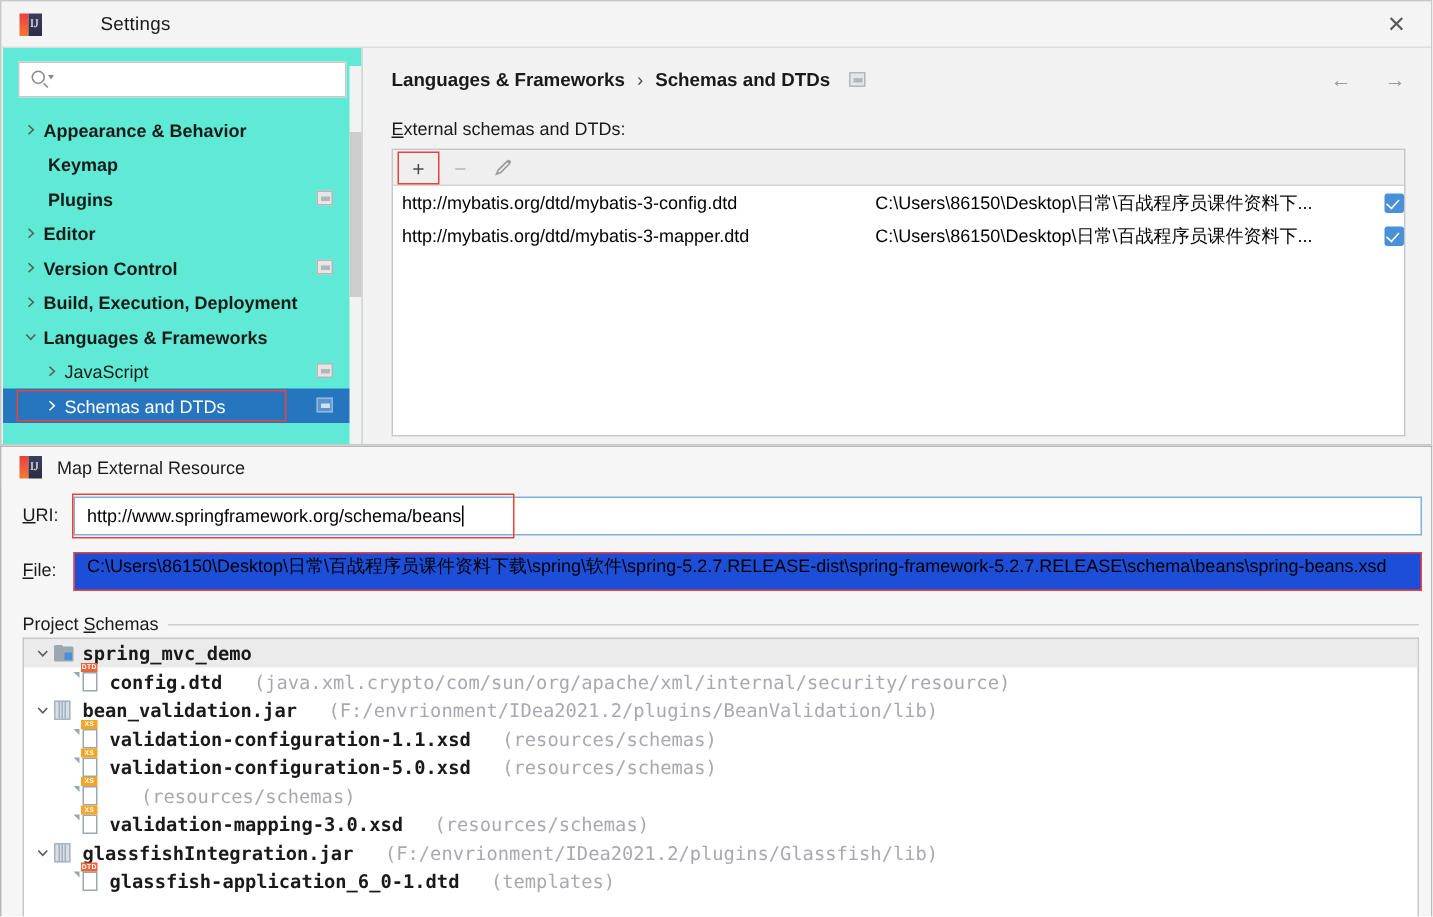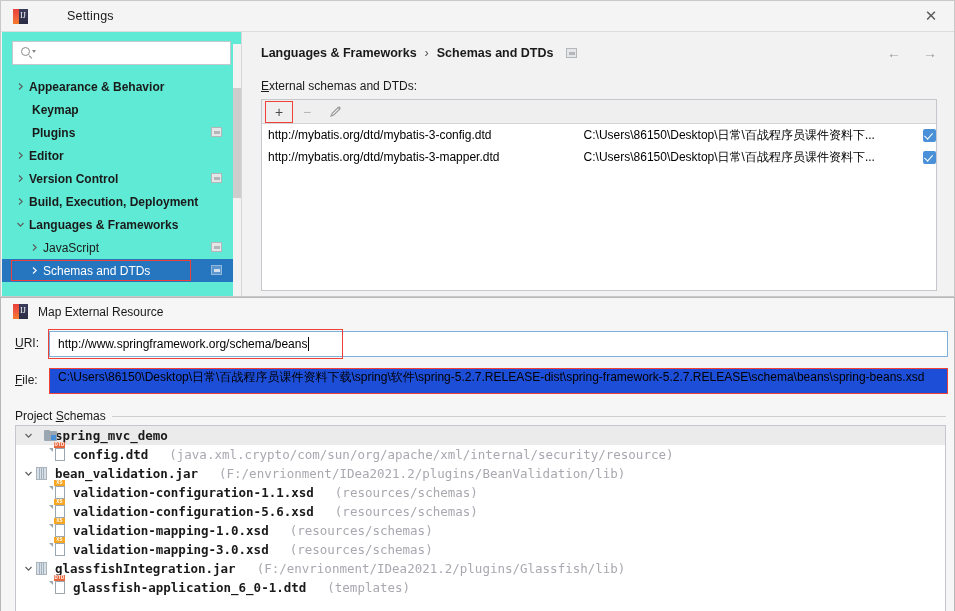--- a/index.html
+++ b/index.html
@@ -457,21 +457,21 @@
       <span id="file-label"><u>F</u>ile:</span>
       <div id="file-field">
         <span id="file-value">C:\Users\86150\Desktop\日常\百战程序员课件资料下载\spring\软件\spring-5.2.7.RELEASE-dist\spring-framework-5.2.7.RELEASE\schema\beans\spring-beans.xsd</span>
       </div>
     </div>
 
     <div id="group-label">Project <u>S</u>chemas</div>
     <div id="group-line"></div>
 
     <div id="schema-tree">
-        <div class="st-row sel" style="padding-left: 4px; text-align: center;">
+        <div class="st-row sel" style="padding-left: 4px;">
           <span class="st-arrow">
             <svg width="9" height="9" viewBox="0 0 9 9">
               <path d="M1.5 3 L4.5 6.2 L7.5 3" fill="none" stroke="currentColor" stroke-width="1.1"></path>
             </svg>
           </span>
           <span class="st-icon"><span class="ic-folder"><span class="f1"></span><span class="f2"></span><span class="f3"></span></span></span>
           <span class="st-name">spring_mvc_demo</span>
         </div>
         <div class="st-row" style="padding-left: 22px;">
           <span class="st-arrow blank"></span>
@@ -491,27 +491,26 @@
         </div>
         <div class="st-row" style="padding-left: 22px;">
           <span class="st-arrow blank"></span>
           <span class="st-icon"><span class="ic-file"><span class="pg"></span><span class="fold"></span><span class="tag">XS</span></span></span>
           <span class="st-name">validation-configuration-1.1.xsd</span>
           <span class="st-meta">(resources/schemas)</span>
         </div>
         <div class="st-row" style="padding-left: 22px;">
           <span class="st-arrow blank"></span>
           <span class="st-icon"><span class="ic-file"><span class="pg"></span><span class="fold"></span><span class="tag">XS</span></span></span>
-          <span class="st-name">validation-configuration-5.6.xsd</span>
+          <span class="st-name">validation-configuration-5.0.xsd</span>
           <span class="st-meta">(resources/schemas)</span>
         </div>
         <div class="st-row" style="padding-left: 22px;">
           <span class="st-arrow blank"></span>
           <span class="st-icon"><span class="ic-file"><span class="pg"></span><span class="fold"></span><span class="tag">XS</span></span></span>
-          <span class="st-name">validation-mapping-1.0.xsd</span>
           <span class="st-meta">(resources/schemas)</span>
         </div>
         <div class="st-row" style="padding-left: 22px;">
           <span class="st-arrow blank"></span>
           <span class="st-icon"><span class="ic-file"><span class="pg"></span><span class="fold"></span><span class="tag">XS</span></span></span>
           <span class="st-name">validation-mapping-3.0.xsd</span>
           <span class="st-meta">(resources/schemas)</span>
         </div>
         <div class="st-row" style="padding-left: 4px;">
           <span class="st-arrow">

